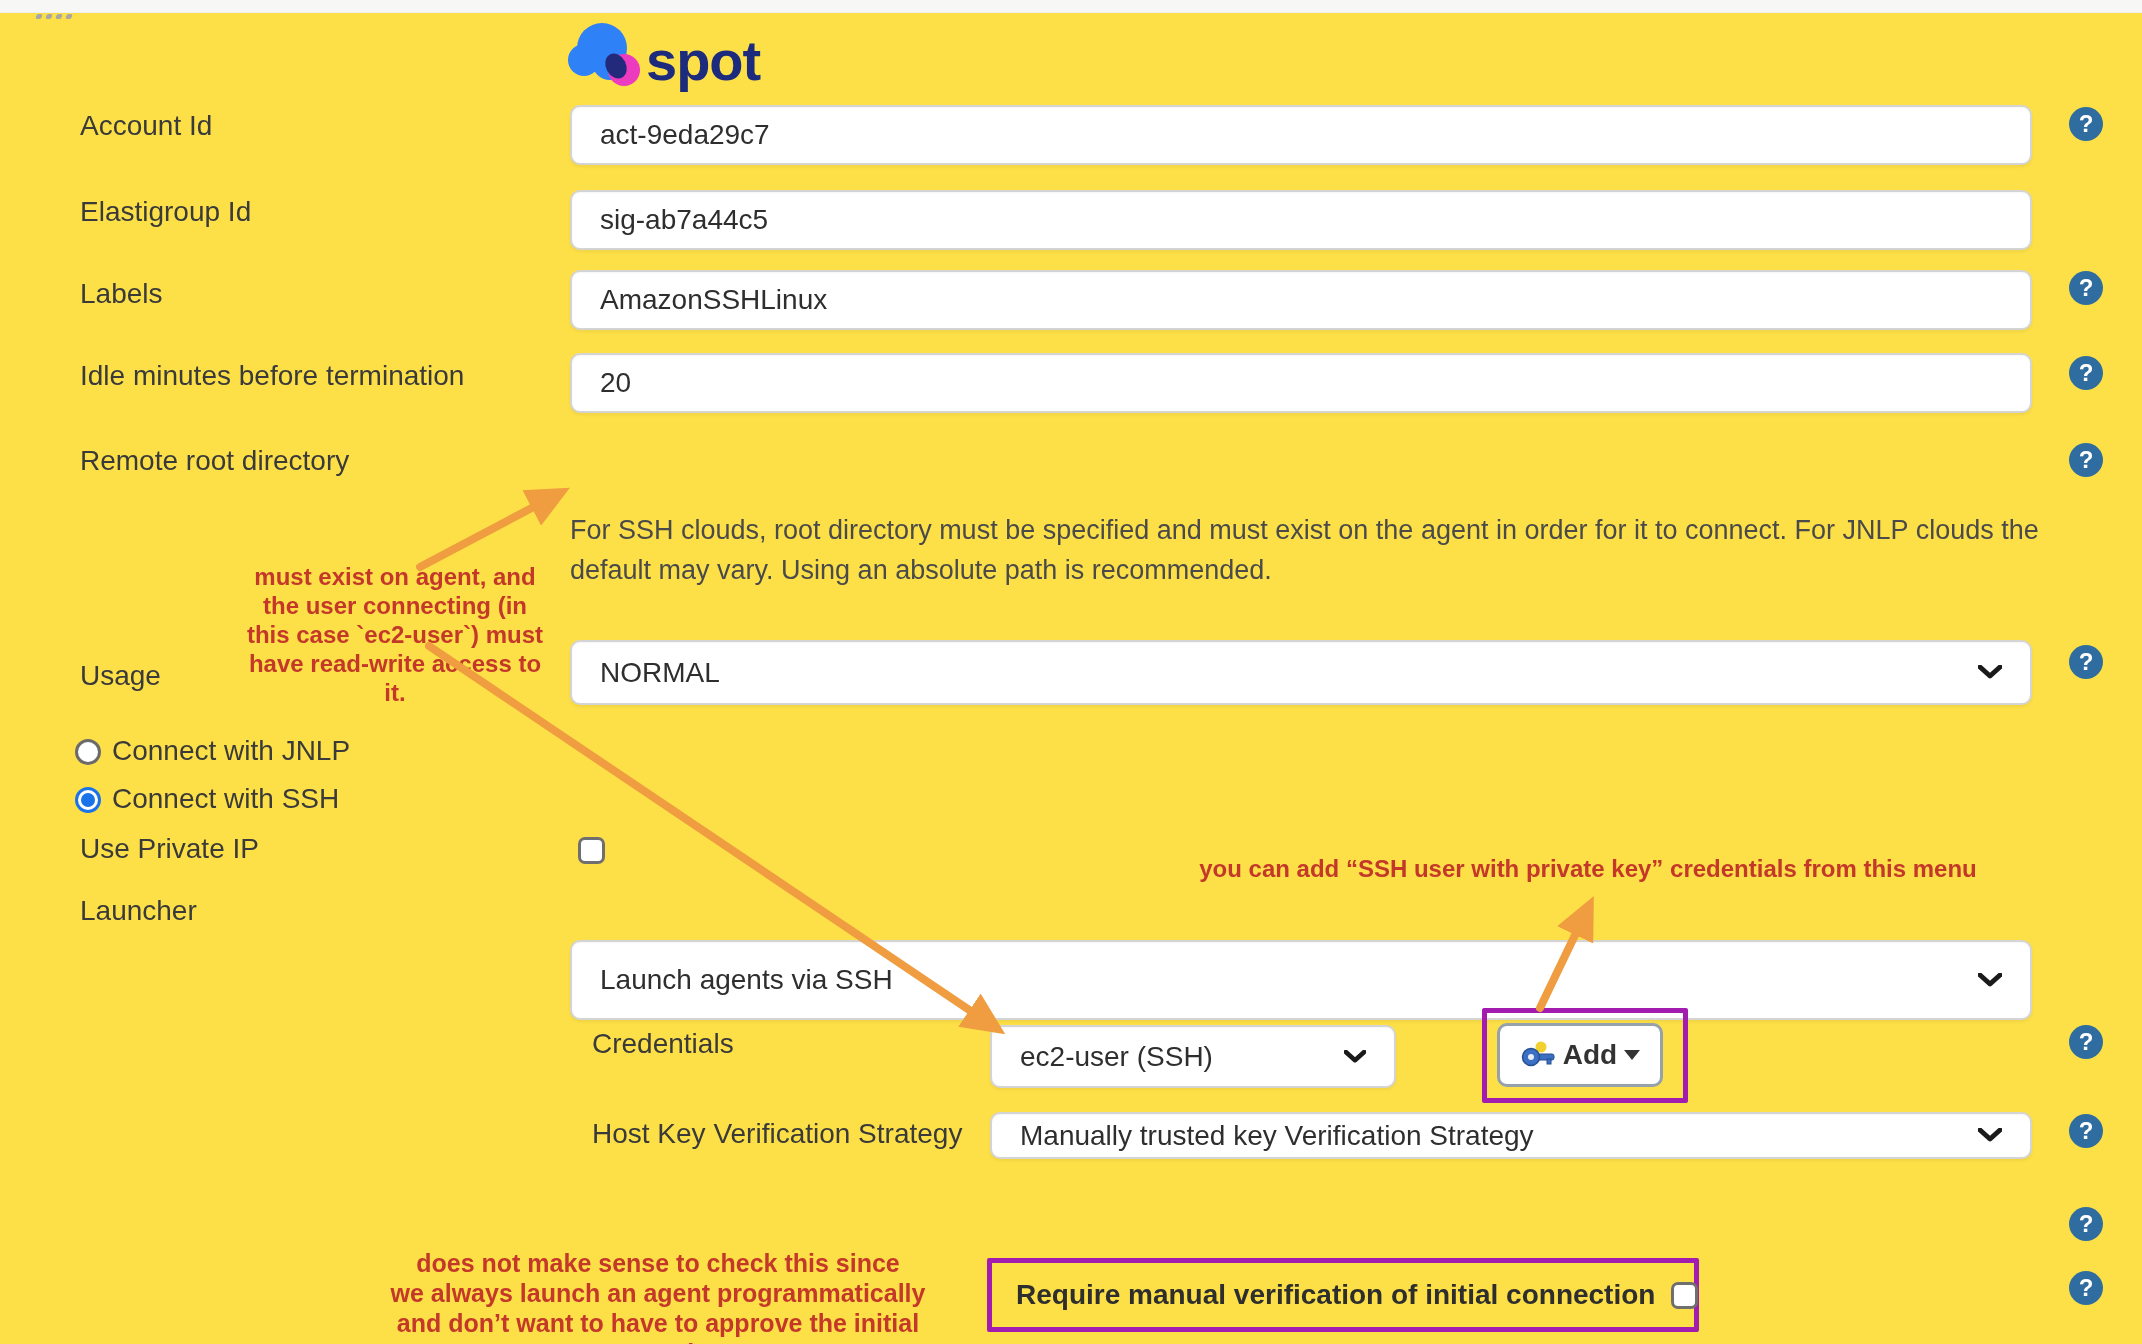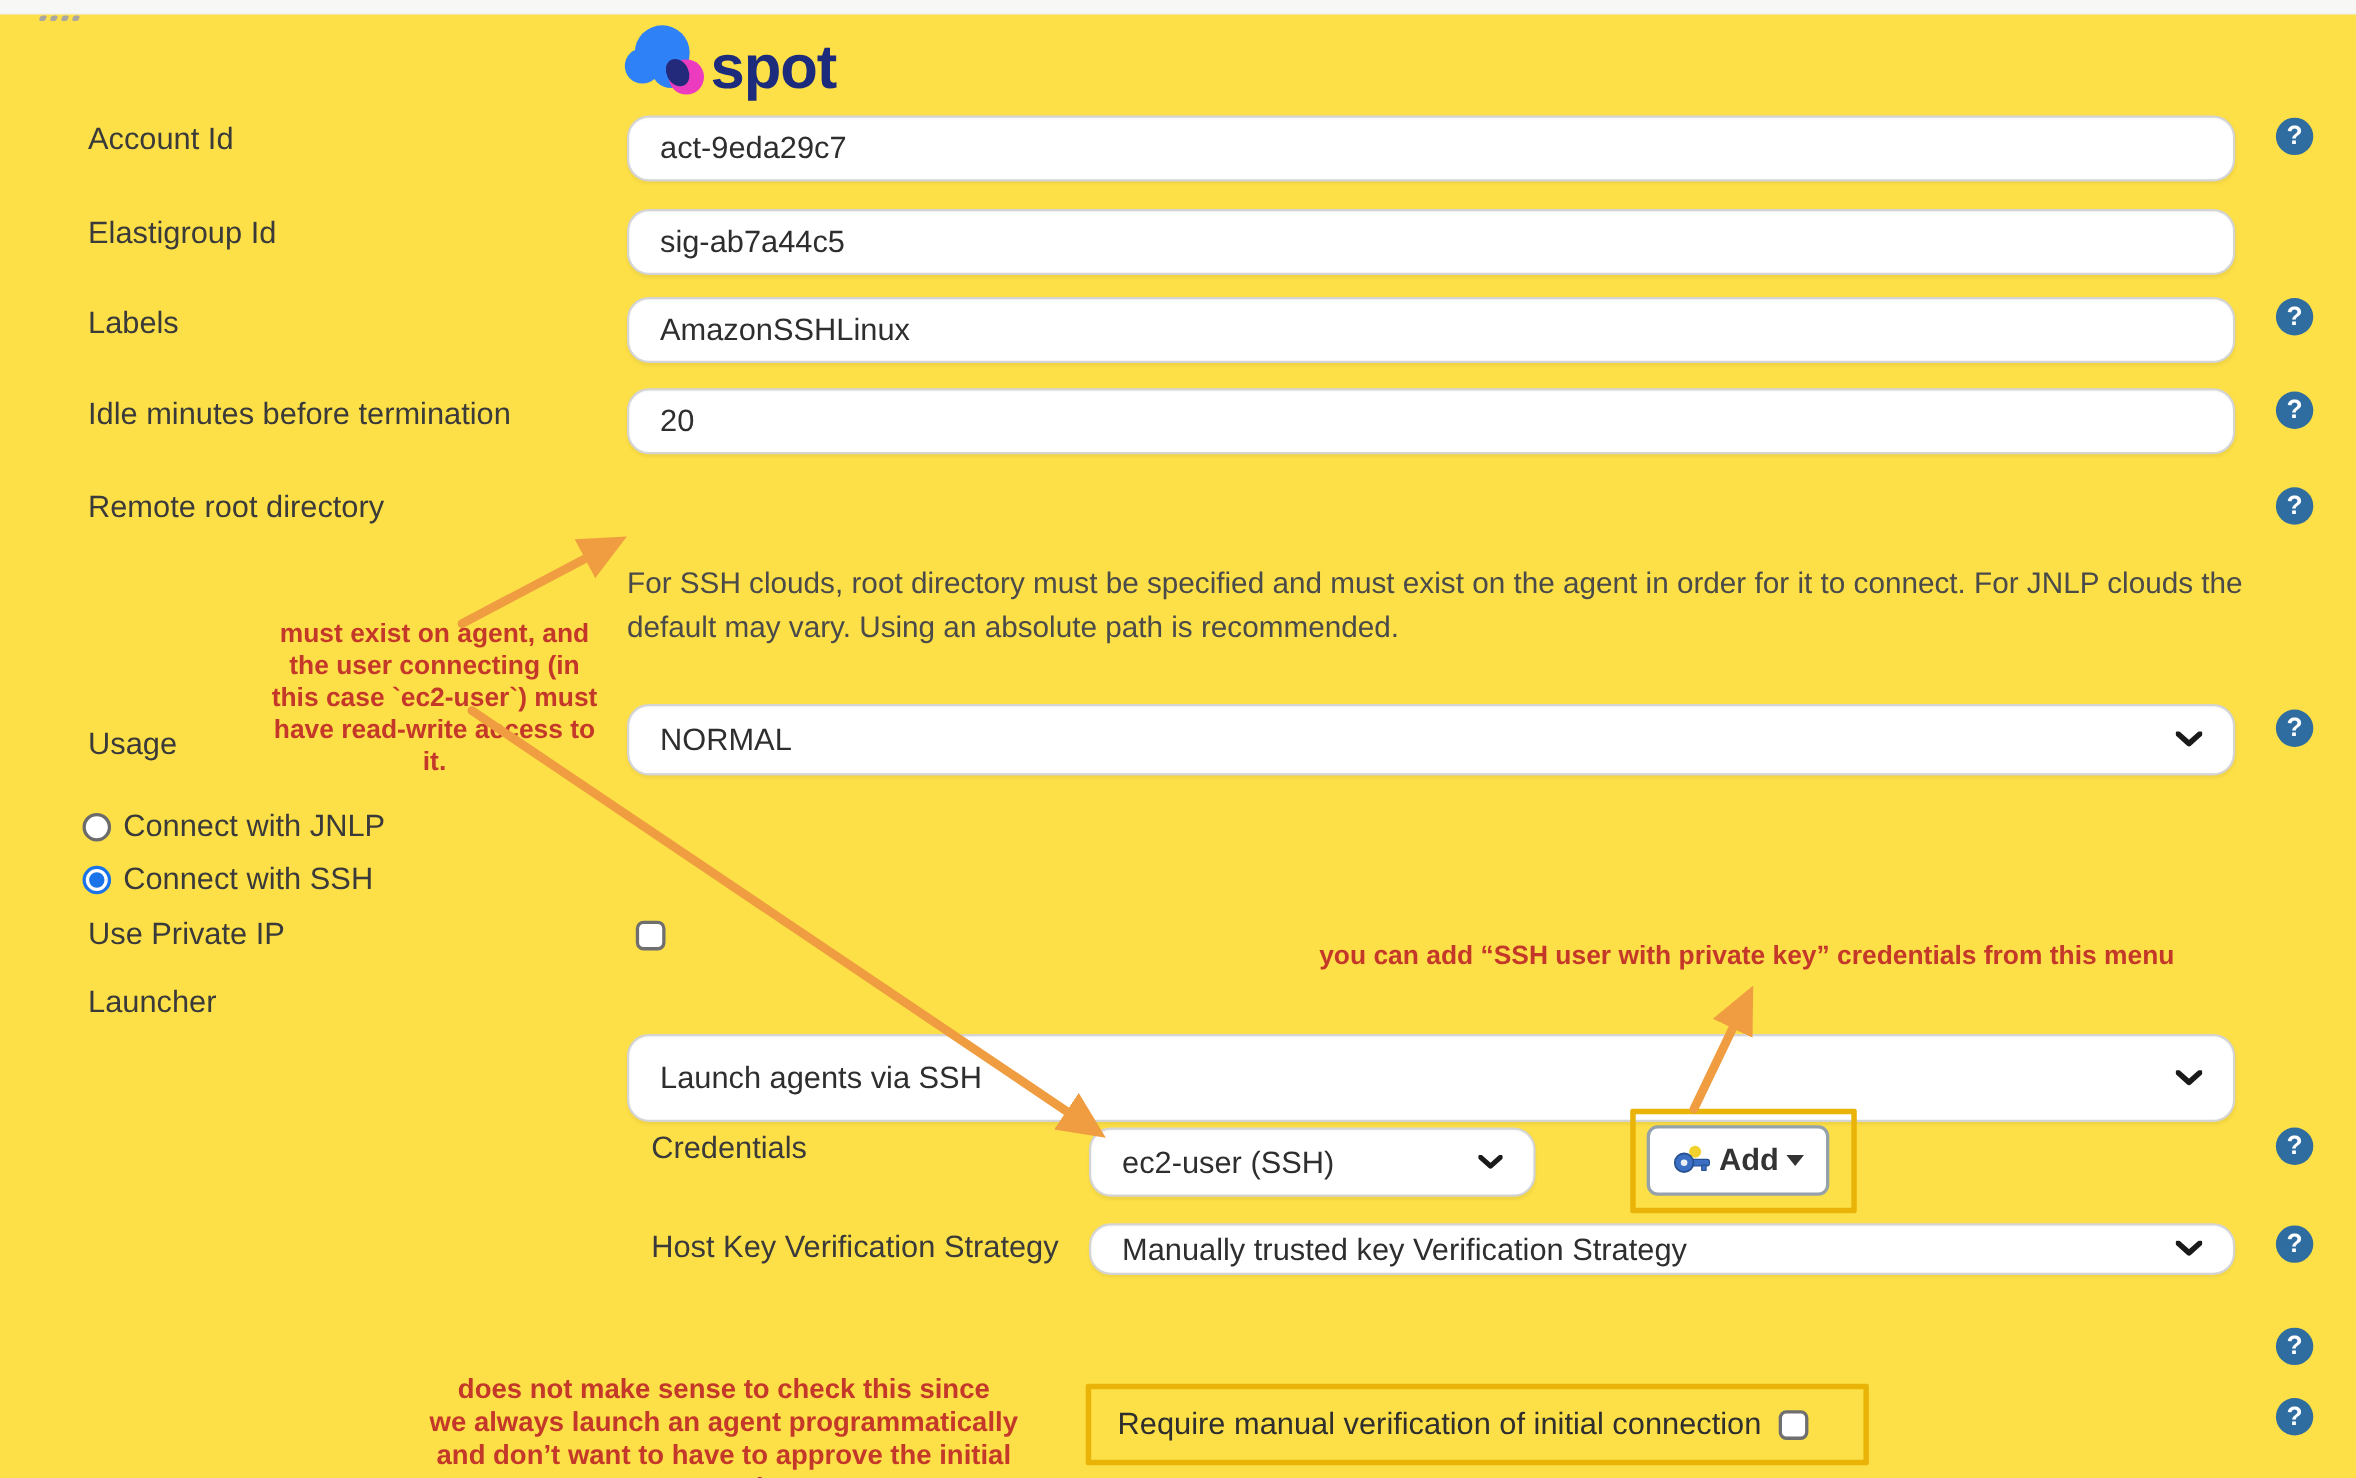--- a/index.html
+++ b/index.html
@@ -9,39 +9,39 @@
     font-family:"Liberation Sans", sans-serif;color:#3a3a3a;
   }
   .topbar{position:absolute;left:0;top:0;width:2142px;height:12px;background:#f7f7f5;border-bottom:1px solid #efefed;}
   .grip{position:absolute;left:36px;top:14px;display:flex;gap:4px;}
   .grip i{width:6px;height:5px;border-radius:2px;background:#aaa7a2;transform:skewX(-18deg);}
   .logo{position:absolute;left:566px;top:16px;}
   .lbl{position:absolute;left:80px;font-size:28px;color:#3a3a3a;white-space:nowrap;}
   .sublbl{left:592px;}
   .input,.select{
     position:absolute;left:570px;width:1462px;height:60px;box-sizing:border-box;
-    background:#fff;border:2px solid #d4d4d4;border-radius:20px;
+    background:#fff;border:2px solid #d4d4d4;border-radius:10px;
     box-shadow:0 2px 3px rgba(0,0,0,0.06), inset 0 1px 2px rgba(0,0,0,0.04);
     display:flex;align-items:center;padding:0 28px;font-size:28px;color:#2e2e2e;
   }
   .select{justify-content:space-between;}
   .chev{flex:0 0 auto;display:flex;align-items:center;}
   .desc{position:absolute;left:570px;top:510px;font-size:27px;line-height:40px;color:#4a4a4a;white-space:pre-line;}
   .help{
     position:absolute;left:2069px;width:34px;height:34px;border-radius:50%;
     background:#2f6ca0;color:#ffffff;display:flex;align-items:center;justify-content:center;
     font-size:24px;font-weight:bold;cursor:pointer;user-select:none;
   }
   .radio{position:absolute;left:75px;width:26px;height:26px;border-radius:50%;
     border:3px solid #6b6b6b;box-sizing:border-box;background:#fff;}
   .radio.on{border-color:#1a73e8;}
   .radio.on::after{content:"";position:absolute;left:3px;top:3px;right:3px;bottom:3px;background:#1a73e8;border-radius:50%;}
   .cb{width:27px;height:27px;box-sizing:border-box;border:3px solid #6f6f6f;border-radius:7px;background:#fff;}
   .note{position:absolute;color:#c4382a;font-weight:bold;font-size:24px;line-height:29px;white-space:pre-line;text-align:center;}
-  .hl{position:absolute;border:5px solid #eab308;box-sizing:border-box;border-radius:2px;}
+  .hl{position:absolute;border:5px solid #a21caf;box-sizing:border-box;border-radius:2px;font-weight:bold;}
   .addbtn{
     position:absolute;left:1497px;top:1023px;width:166px;height:64px;box-sizing:border-box;
     background:#fff;border:3px solid #95a1ab;border-radius:10px;
     display:flex;align-items:center;justify-content:center;gap:7px;
     font-size:28px;font-weight:bold;color:#333;cursor:pointer;
   }
   .caret{width:0;height:0;border-left:8px solid transparent;border-right:8px solid transparent;border-top:10px solid #333;}
   .arrows{position:absolute;left:0;top:0;pointer-events:none;}
   .reqrow{display:flex;align-items:center;gap:16px;padding:0 20px 0 24px;height:100%;}
   .reqrow .txt{font-size:28px;color:#2e2e2e;white-space:nowrap;}

